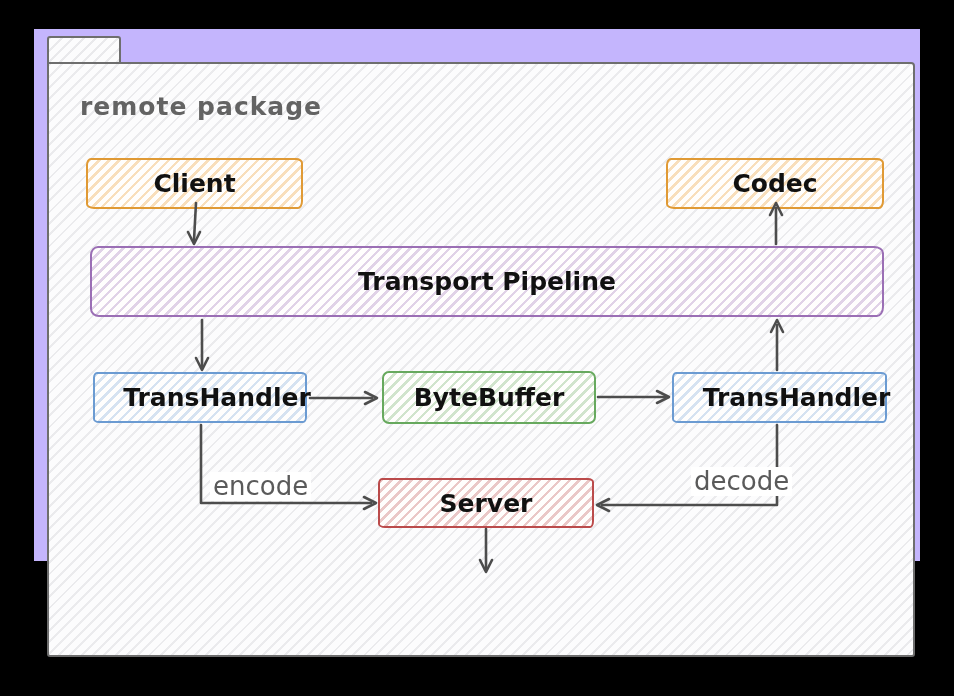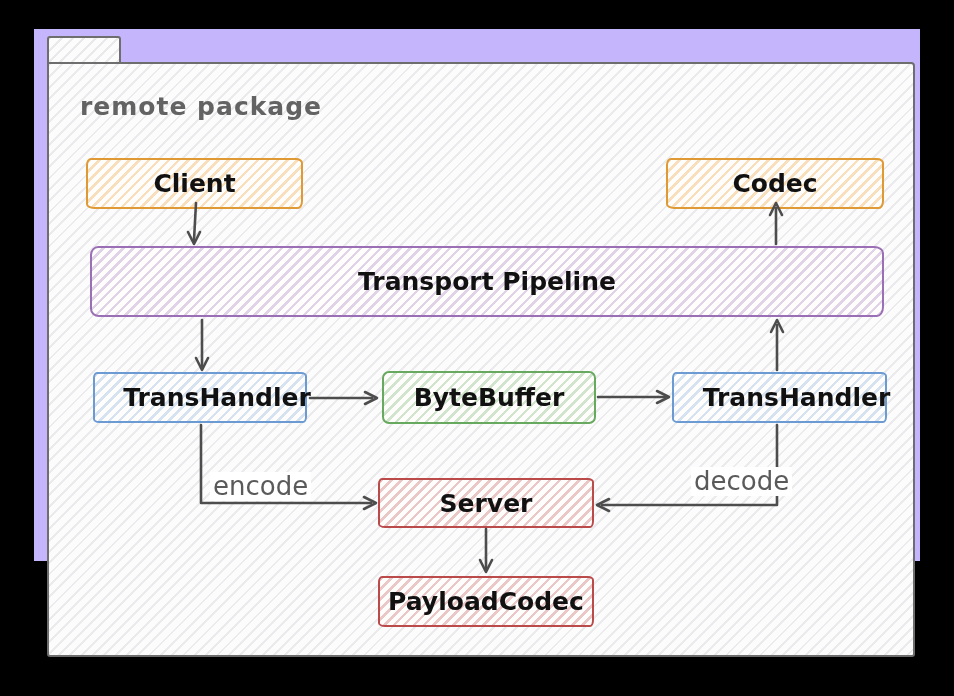--- a/index.html
+++ b/index.html
@@ -91,23 +91,20 @@
     </div>
     <div class="node green" style="left:348px;top:342px;width:214px;height:53px;border-radius:7px;">
       <span class="lbl">ByteBuffer</span>
     </div>
     <div class="node blue" style="left:638px;top:343px;width:215px;height:51px;">
       <span class="lbl">TransHandler</span>
     </div>
     <div class="node red" style="left:344px;top:449px;width:216px;height:50px;">
       <span class="lbl">Server</span>
     </div>
-    <div class="node red" style="left:344px;top:547px;width:216px;height:51px;">
-      <span class="lbl">PayloadCodec</span>
-    </div>
 
     <svg class="arrows" style="width:886px;height:635px;" viewBox="0 0 886 635">
 
       <path d="M162,174 L160,211"></path>
       <polyline points="154,203 160,215 166,203"></polyline>
 
       <path d="M168,291 L168,337"></path>
       <polyline points="162,329 168,341 174,329"></polyline>
 
       <path d="M276,369 L338,369"></path>

